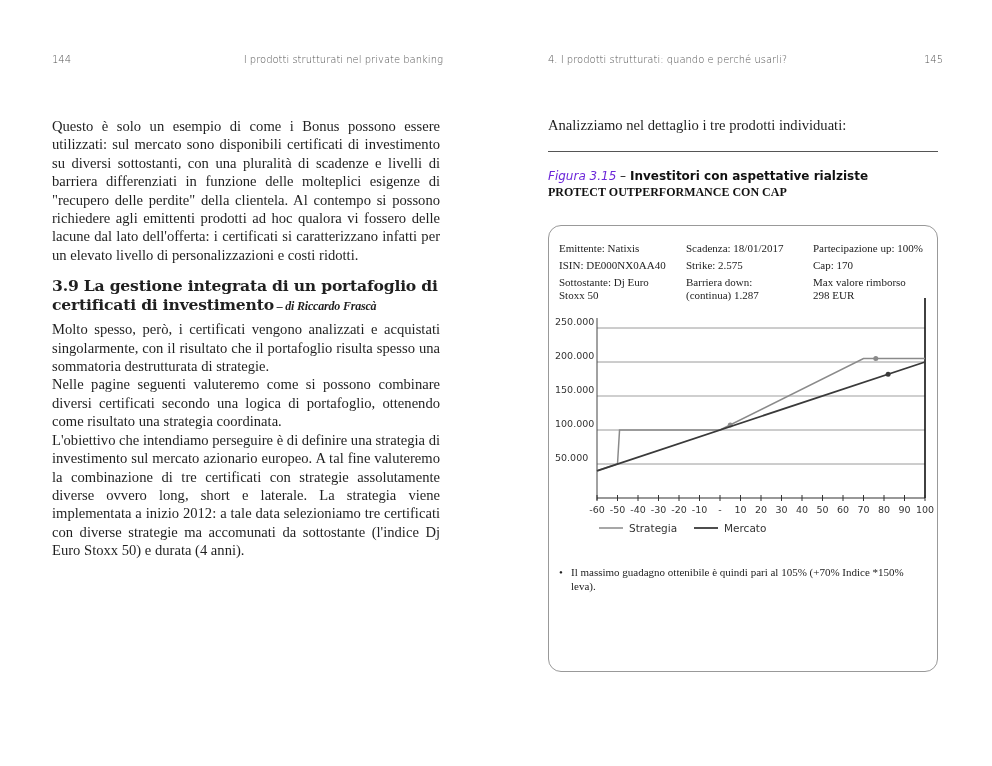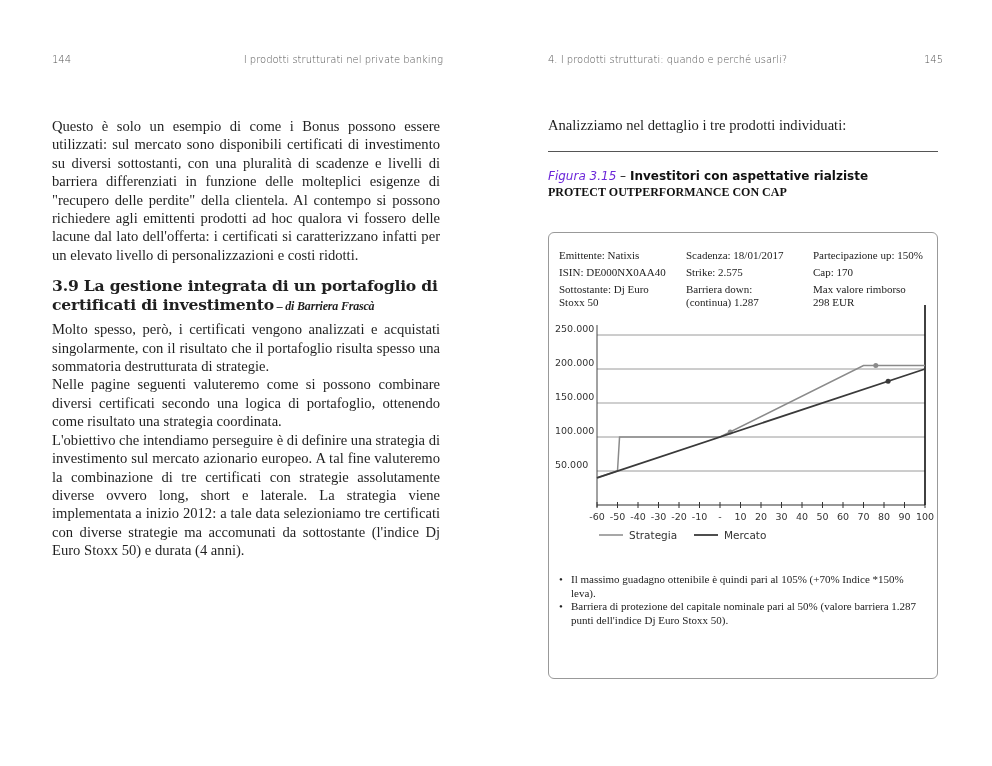--- a/index.html
+++ b/index.html
@@ -9,38 +9,38 @@
   .para { font-size:14.6px; line-height:18.4px; text-align:justify; margin:0; }
   .section-title { font-size:15.6px; font-weight:bold; line-height:19px; margin:12px 0 4px 0; font-family:"DejaVu Serif", serif; letter-spacing:-0.2px; }
   .section-author { font-style:italic; font-weight:bold; font-size:12px; font-family:"Liberation Serif", serif; }
   .right-page { position:absolute; left:548px; top:117px; width:390px; }
   .intro { font-size:14.6px; margin:0; }
   .rule { position:absolute; left:548px; top:151px; width:390px; height:1px; background:#555; }
   .fig-caption { position:absolute; left:548px; top:168px; font-family:"DejaVu Sans", sans-serif; font-size:12px; line-height:16px; color:#111; }
   .fig-caption .fig-num { font-style:italic; font-weight:normal; color:#6d28d9; }
   .fig-caption .fig-title { font-weight:bold; }
   .fig-caption .fig-sub { font-weight:bold;font-family:Liberation Serif, serif; }
-  .box { position:absolute; left:548px; top:232px; width:390px; height:447px; border:1px solid #999; border-radius:6px; box-sizing:border-box; }
+  .box { position:absolute; left:548px; top:225px; width:390px; height:447px; border:1px solid #999; border-radius:13px; box-sizing:border-box; }
   .info { position:absolute; font-size:11px; line-height:13px; color:#222; }
   .chart-svg { position:absolute; left:0; top:0; }
   .bullets { position:absolute; left:10px; top:340px; width:370px; font-size:11px; line-height:13.6px; color:#222; margin:0; padding:0; list-style:none; }
   .bullets li { position:relative; padding-left:12px; }
   .bullets li::before { content:"•"; position:absolute; left:0; top:0; }
   .tick-text { font-family:"DejaVu Sans", sans-serif; font-size:9.5px; fill:#333; }
   .legend-text { font-family:"DejaVu Sans", sans-serif; font-size:10.5px; fill:#333; }
 </style>
 </head>
 <body>
 
 <div class="running" style="left:52px;">144</div>
 <div class="running" style="right:549px; text-align:right;">I prodotti strutturati nel private banking</div>
 
 <div class="left-page">
   <p class="para">Questo è solo un esempio di come i Bonus possono essere utilizzati: sul mercato sono disponibili certificati di investimento su diversi sottostanti, con una pluralità di scadenze e livelli di barriera differenziati in funzione delle molteplici esigenze di "recupero delle perdite" della clientela. Al contempo si possono richiedere agli emittenti prodotti ad hoc qualora vi fossero delle lacune dal lato dell'offerta: i certificati si caratterizzano infatti per un elevato livello di personalizzazioni e costi ridotti.</p>
-  <div class="section-title"><span>3.9 La gestione integrata di un portafoglio di certificati di investimento</span><span class="section-author"> – di Barriera Frascà</span></div>
+  <div class="section-title"><span>3.9 La gestione integrata di un portafoglio di certificati di investimento</span><span class="section-author"> – di Riccardo Frascà</span></div>
   <p class="para">Molto spesso, però, i certificati vengono analizzati e acquistati singolarmente, con il risultato che il portafoglio risulta spesso una sommatoria destrutturata di strategie.</p>
   <p class="para">Nelle pagine seguenti valuteremo come si possono combinare diversi certificati secondo una logica di portafoglio, ottenendo come risultato una strategia coordinata.</p>
   <p class="para">L'obiettivo che intendiamo perseguire è di definire una strategia di investimento sul mercato azionario europeo. A tal fine valuteremo la combinazione di tre certificati con strategie assolutamente diverse ovvero long, short e laterale. La strategia viene implementata a inizio 2012: a tale data selezioniamo tre certificati con diverse strategie ma accomunati da sottostante (l'indice Dj Euro Stoxx 50) e durata (4 anni).</p>
 </div>
 
 <div class="running" style="left:548px;">4. I prodotti strutturati: quando e perché usarli?</div>
 <div class="running" style="left:924px;">145</div>
 
 <div class="right-page">
   <p class="intro">Analizziamo nel dettaglio i tre prodotti individuati:</p>
@@ -56,21 +56,21 @@
   <div class="info" style="left:10px; top:16px;">Emittente: Natixis</div>
   <div class="info" style="left:10px; top:33px;">ISIN: DE000NX0AA40</div>
   <div class="info" style="left:10px; top:50px;">Sottostante: Dj Euro</div>
   <div class="info" style="left:10px; top:63px;">Stoxx 50</div>
 
   <div class="info" style="left:137px; top:16px;">Scadenza: 18/01/2017</div>
   <div class="info" style="left:137px; top:33px;">Strike: 2.575</div>
   <div class="info" style="left:137px; top:50px;">Barriera down:</div>
   <div class="info" style="left:137px; top:63px;">(continua) 1.287</div>
 
-  <div class="info" style="left:264px; top:16px;">Partecipazione up: 150%</div>
+  <div class="info" style="left:264px; top:16px;">Partecipazione up: 100%</div>
   <div class="info" style="left:264px; top:33px;">Cap: 170</div>
   <div class="info" style="left:264px; top:50px;">Max valore rimborso</div>
   <div class="info" style="left:264px; top:63px;">298 EUR</div>
 
   <svg class="chart-svg" id="chart" width="388" height="330">
       <line x1="48" x2="376" y1="238" y2="238" stroke="#9a9a9a" stroke-width="1"></line>
       <text x="6" y="235" class="tick-text">50.000</text>
       <line x1="48" x2="376" y1="204" y2="204" stroke="#9a9a9a" stroke-width="1"></line>
       <text x="6" y="201" class="tick-text">100.000</text>
       <line x1="48" x2="376" y1="170" y2="170" stroke="#cfcfcf" stroke-width="2"></line>
@@ -122,15 +122,14 @@
       <polyline points="48,244.8 376,136" fill="none" stroke="#3a3a3a" stroke-width="1.8"></polyline>
       <circle cx="339.09999999999997" cy="148.24" r="2.5" fill="#3a3a3a"></circle>
       <line x1="50" x2="74" y1="302" y2="302" stroke="#8a8a8a" stroke-width="1.5"></line>
       <text x="80" y="306" class="legend-text">Strategia</text>
       <line x1="145" x2="169" y1="302" y2="302" stroke="#3a3a3a" stroke-width="1.8"></line>
       <text x="175" y="306" class="legend-text">Mercato</text>
     </svg>
 
   <ul class="bullets">
     <li>Il massimo guadagno ottenibile è quindi pari al 105% (+70% Indice *150% leva).</li>
-    <li>Barriera di protezione del capitale nominale pari al 50% (valore barriera 1.287 punti dell'indice Dj Euro Stoxx 50).</li>
   </ul>
 </div>
 
 </body></html>

